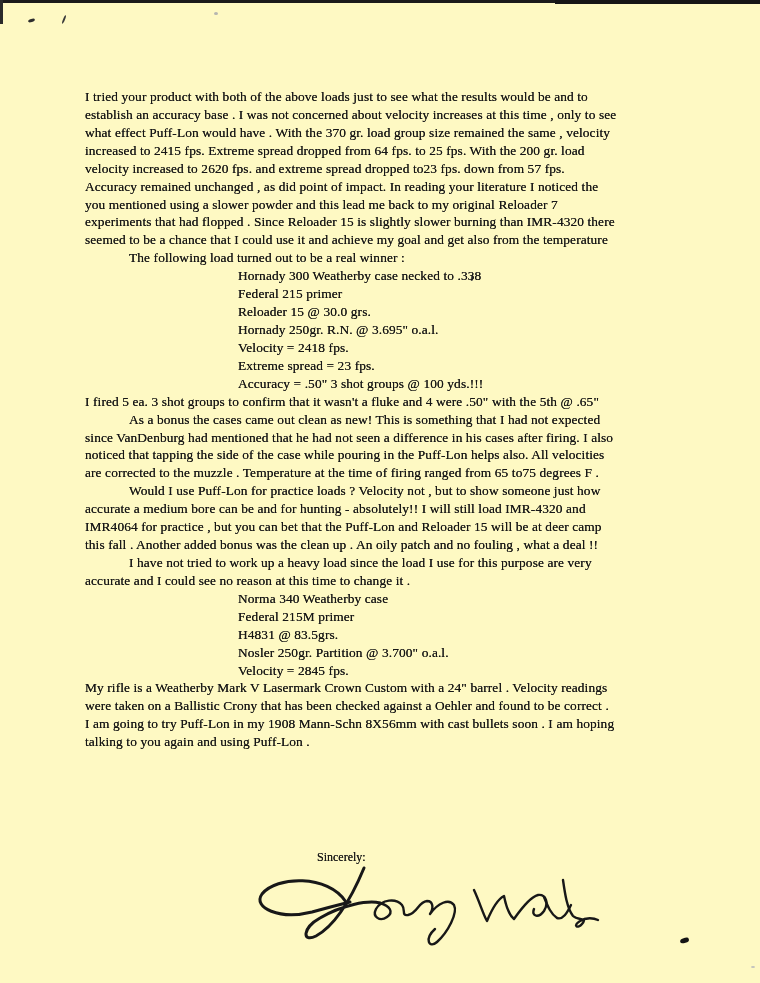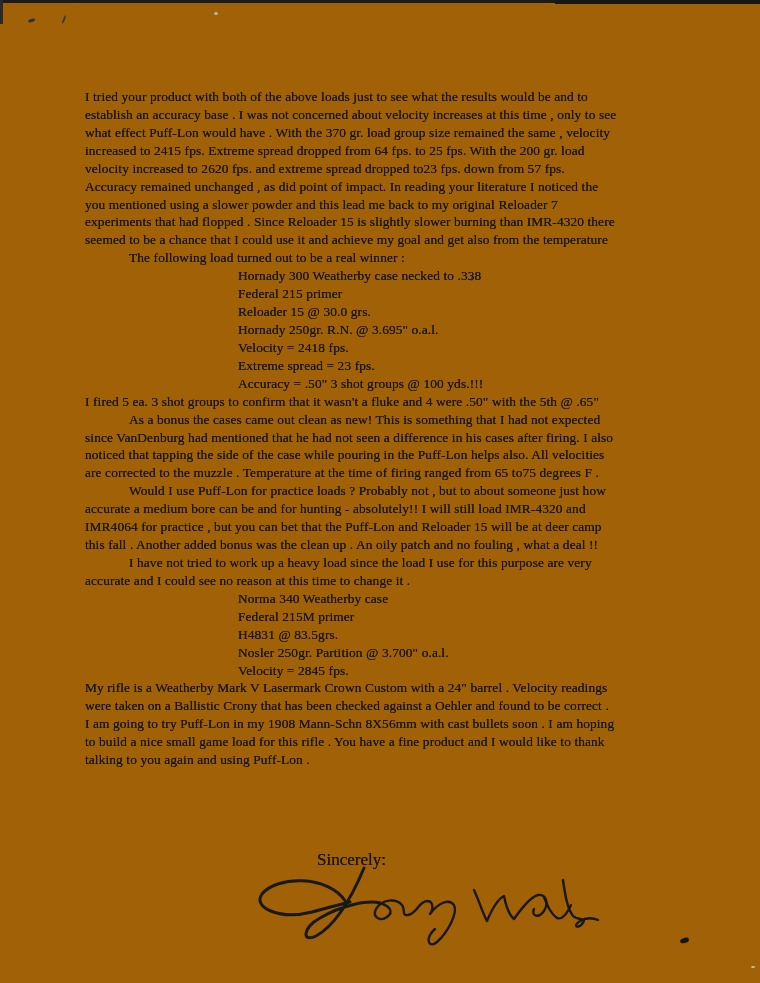--- a/index.html
+++ b/index.html
@@ -1,21 +1,21 @@
 <!DOCTYPE html>
 <html><head>
 <meta charset="utf-8">
 <style>
   html,body{margin:0;padding:0;}
   body{
     width:760px;height:983px;position:relative;overflow:hidden;
     background:#fbfbf9;
     font-family:"Liberation Serif", serif;
   }
-  .page{position:absolute;inset:0;background:#a16207;}
+  .page{position:absolute;inset:0;background:#fef9c3;}
   
   .top-edge{position:absolute;top:0;left:0;width:760px;height:3px;background:#1b1b1b;}
   .top-edge-thick{position:absolute;top:0;left:555px;width:205px;height:4px;background:#161616;}
   .left-corner-edge{position:absolute;top:0;left:0;width:3px;height:24px;background:#2a2a2a;}
   .speck{position:absolute;background:#2e2e2e;border-radius:50%;}
   .speck.s1{left:28px;top:19px;width:7px;height:3px;transform:rotate(-18deg);}
   .speck.s2{left:63px;top:15px;width:2px;height:9px;transform:rotate(22deg);background:#3a3a3a;}
   .speck.s3{left:214px;top:12px;width:4px;height:3px;background:#b5b5b0;}
   .speck.s4{left:680px;top:938px;width:9px;height:5px;transform:rotate(-15deg);background:#141414;border-radius:60% 40% 50% 50%;}
   .speck.s5{left:471px;top:275px;width:2px;height:6px;transform:rotate(10deg);background:#4a4a4a;border-radius:1px;}
@@ -27,21 +27,21 @@
     font-size:13.4px;line-height:17.92px;color:#171717;
     text-shadow:0 0 .45px rgba(10,10,10,.85);
     letter-spacing:.1px;
   }
   .line{white-space:nowrap;}
   .ind1{padding-left:44px;}
   .ind2{padding-left:153px;}
 
   .closing{
     position:absolute;left:317px;top:850px;
-    font-size:17px;color:#171717;
+    font-size:12px;color:#171717;
     text-shadow:0 0 .45px rgba(10,10,10,.85);
   }
   .signature{position:absolute;left:246px;top:858px;width:356px;height:92px;}
   .signature path{fill:none;stroke:#181818;stroke-width:3;stroke-linecap:round;stroke-linejoin:round;}
   .signature path.thin{stroke-width:2.4;}
 </style>
 </head>
 <body>
 
 <div class="page">
@@ -72,35 +72,34 @@
       <div class="line ind2">Reloader 15 @ 30.0 grs.</div>
       <div class="line ind2">Hornady 250gr. R.N. @ 3.695" o.a.l.</div>
       <div class="line ind2">Velocity = 2418 fps.</div>
       <div class="line ind2">Extreme spread = 23 fps.</div>
       <div class="line ind2">Accuracy = .50" 3 shot groups @ 100 yds.!!!</div>
       <div class="line ind0">I fired 5 ea. 3 shot groups to confirm that it wasn't a fluke and 4 were .50" with the 5th @ .65"</div>
       <div class="line ind1">As a bonus the cases came out clean as new! This is something that I had not expected</div>
       <div class="line ind0">since VanDenburg had mentioned that he had not seen a difference in his cases after firing. I also</div>
       <div class="line ind0">noticed that tapping the side of the case while pouring in the Puff-Lon helps also. All velocities</div>
       <div class="line ind0">are corrected to the muzzle . Temperature at the time of firing ranged from 65 to75 degrees F .</div>
-      <div class="line ind1">Would I use Puff-Lon for practice loads ? Probably not , but to about someone just how</div>
+      <div class="line ind1">Would I use Puff-Lon for practice loads ? Velocity not , but to show someone just how</div>
       <div class="line ind0">accurate a medium bore can be and for hunting - absolutely!! I will still load IMR-4320 and</div>
       <div class="line ind0">IMR4064 for practice , but you can bet that the Puff-Lon and Reloader 15 will be at deer camp</div>
       <div class="line ind0">this fall . Another added bonus was the clean up . An oily patch and no fouling , what a deal !!</div>
       <div class="line ind1">I have not tried to work up a heavy load since the load I use for this purpose are very</div>
       <div class="line ind0">accurate and I could see no reason at this time to change it .</div>
       <div class="line ind2">Norma 340 Weatherby case</div>
       <div class="line ind2">Federal 215M primer</div>
       <div class="line ind2">H4831 @ 83.5grs.</div>
       <div class="line ind2">Nosler 250gr. Partition @ 3.700" o.a.l.</div>
       <div class="line ind2">Velocity = 2845 fps.</div>
       <div class="line ind0">My rifle is a Weatherby Mark V Lasermark Crown Custom with a 24" barrel . Velocity readings</div>
       <div class="line ind0">were taken on a Ballistic Crony that has been checked against a Oehler and found to be correct .</div>
       <div class="line ind0">I am going to try Puff-Lon in my 1908 Mann-Schn 8X56mm with cast bullets soon . I am hoping</div>
-      <div class="line ind0">to build a nice small game load for this rifle . You have a fine product and I would like to thank</div>
       <div class="line ind0">talking to you again and using Puff-Lon .</div>
     </div>
 
   <div class="closing">Sincerely:</div>
 
   <svg class="signature" viewBox="0 0 356 92" aria-hidden="true">
 
     <path d="M100,44 C82,16 30,18 16,36 C6,50 34,62 66,54 C84,49 96,46 104,44"></path>
 
     <path d="M118,10 C108,34 92,66 70,78 C56,85 56,70 74,60 C96,47 122,42 134,45"></path>

